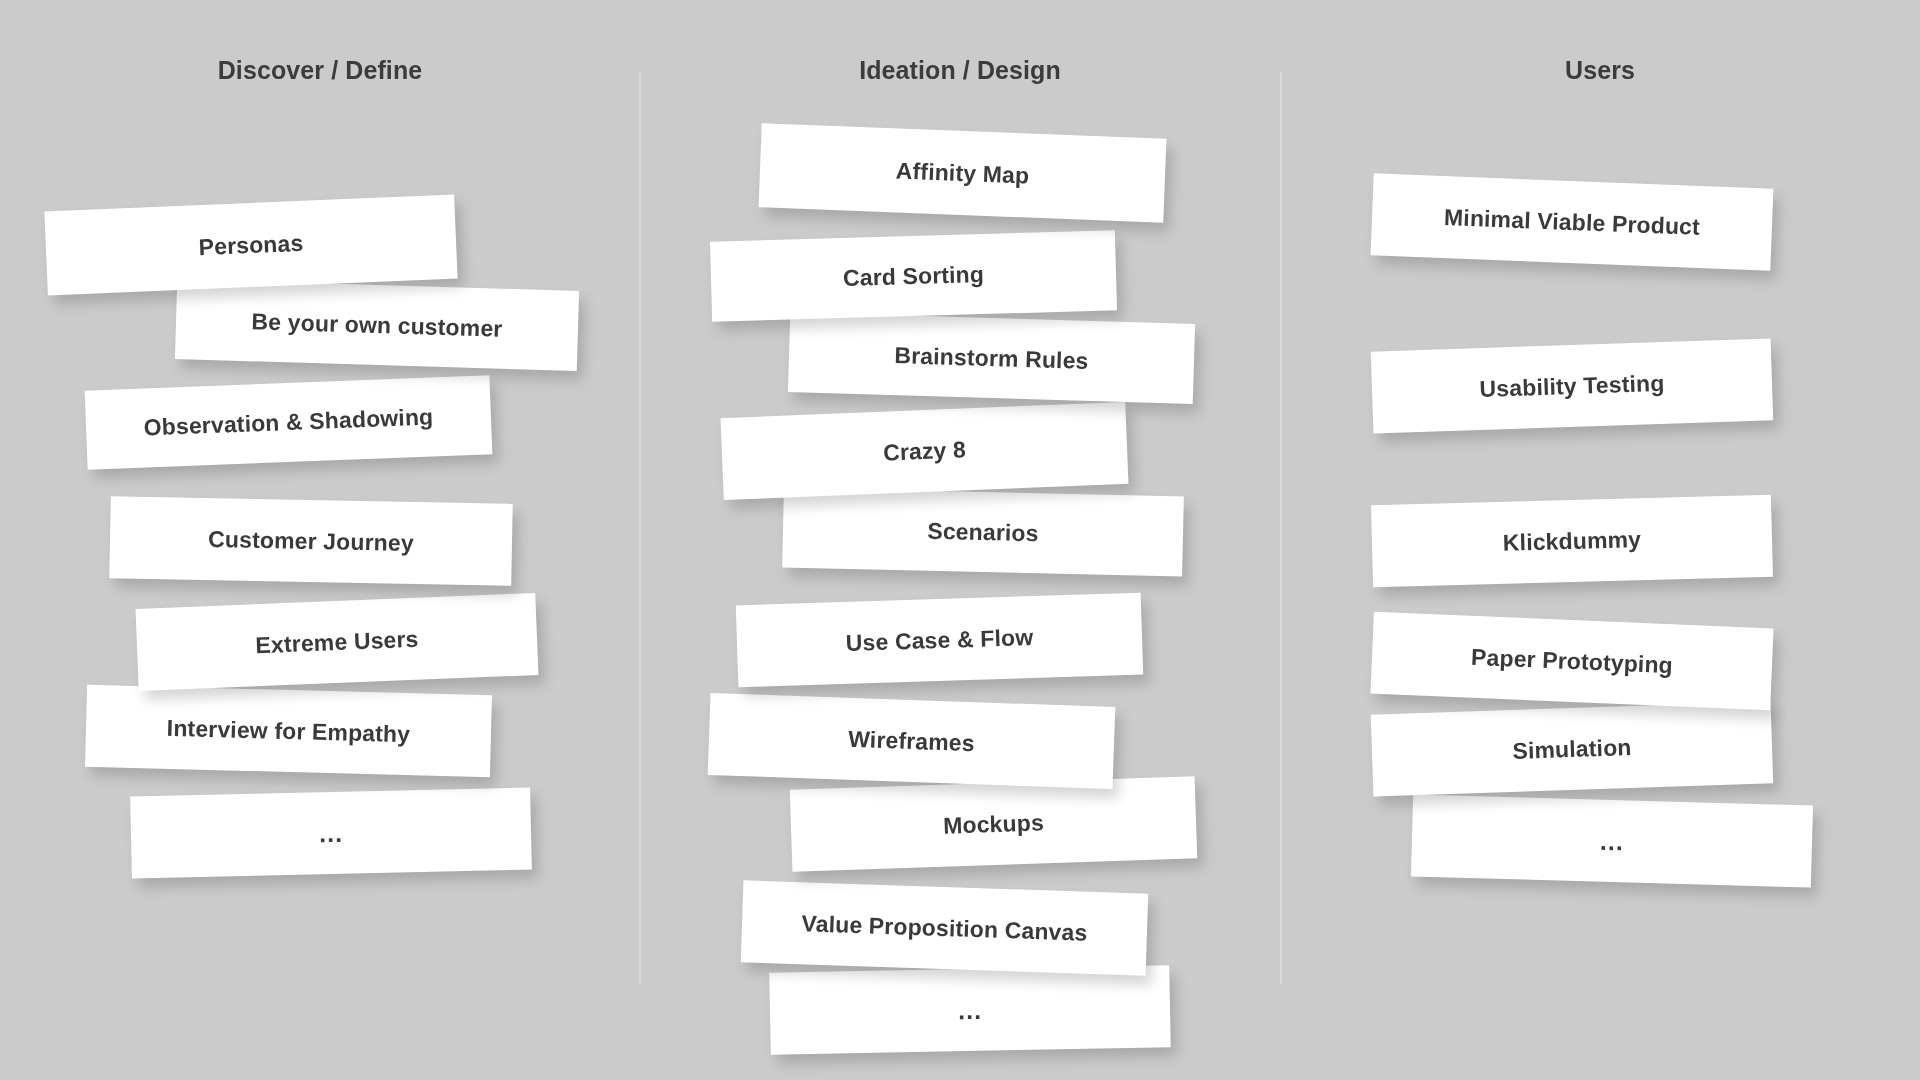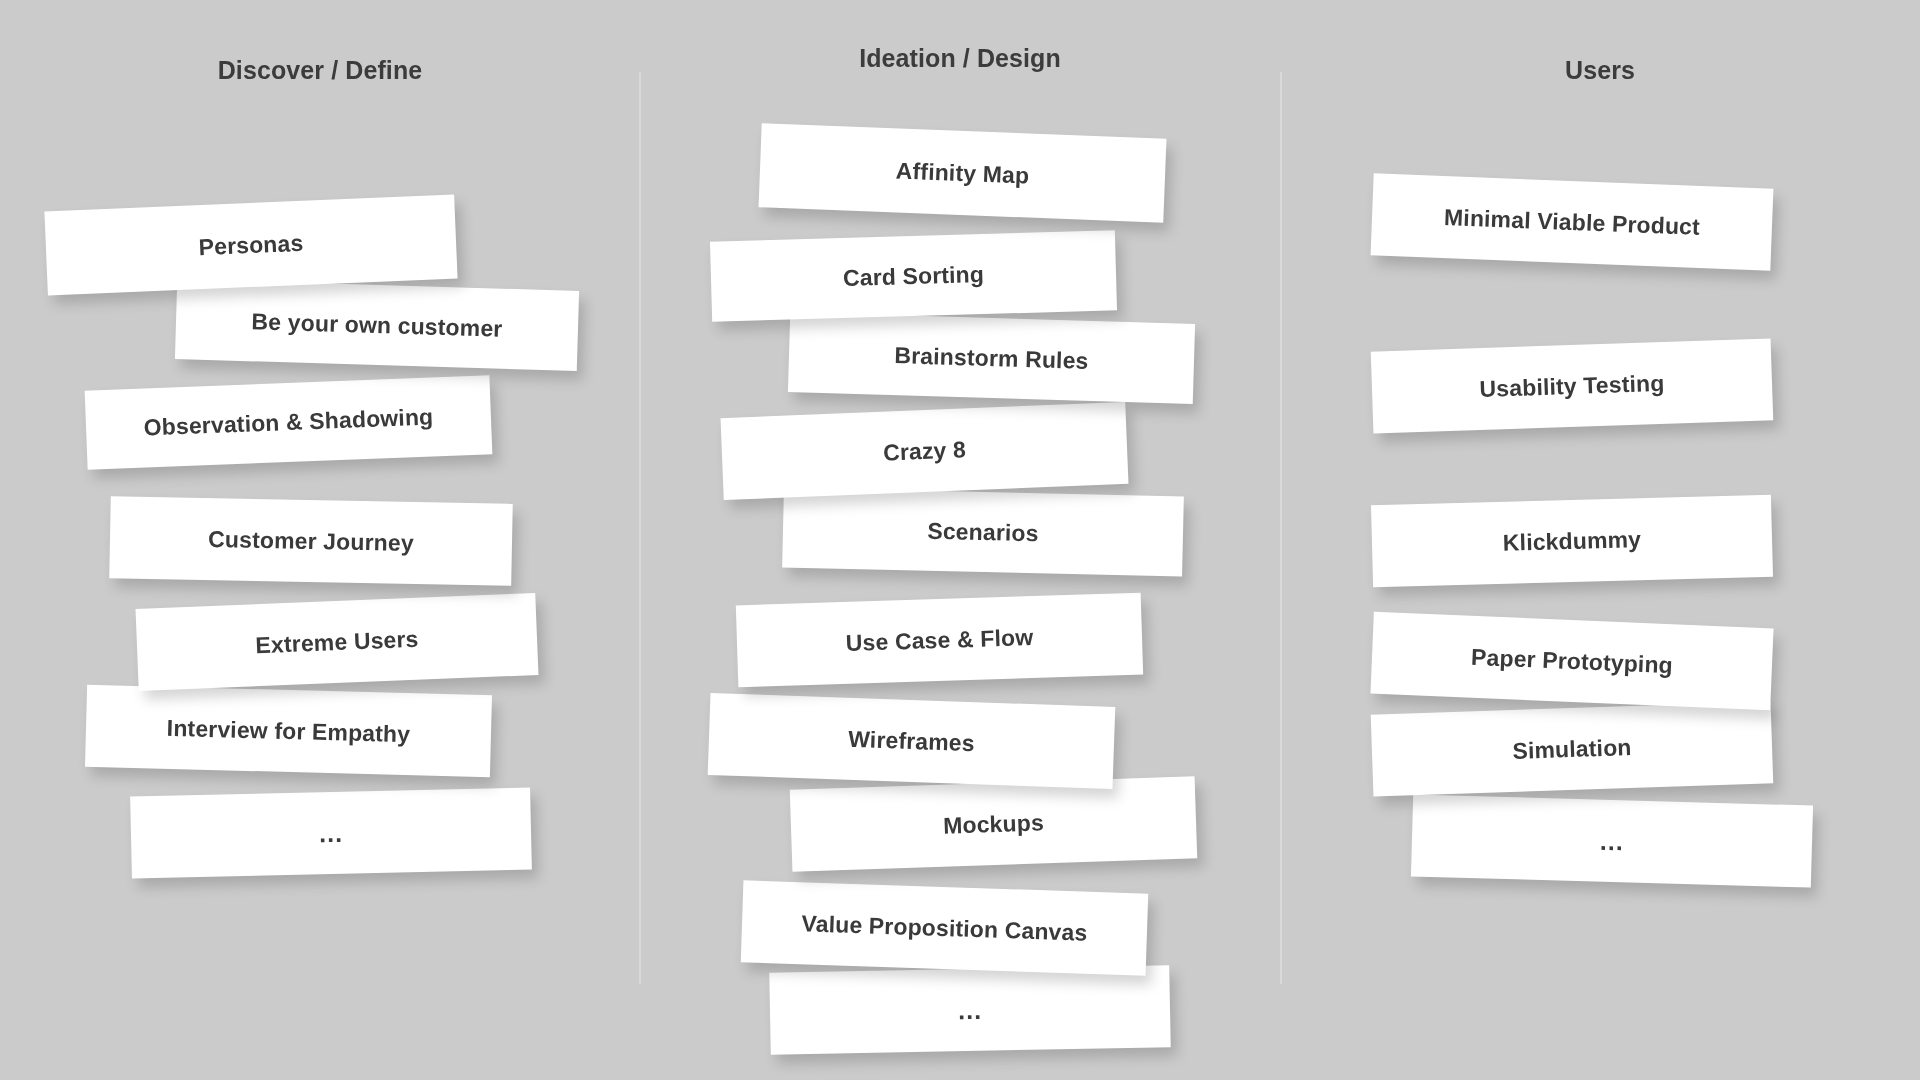--- a/index.html
+++ b/index.html
@@ -70,21 +70,21 @@
 </style>
 </head>
 <body>
 
 <div id="board">
 
   <div class="divider d1"></div>
   <div class="divider d2"></div>
 
   <div class="col-head" style="left:320px; top:56px;">Discover / Define</div>
-  <div class="col-head" style="left:960px; top:44px;">Ideation / Design</div>
+  <div class="col-head" style="left:960px; top:56px;">Ideation / Design</div>
   <div class="col-head" style="left:1600px; top:56px;">Users</div>
 
   <div class="card" style="left: 46px; top: 203px; width: 410px; height: 84px; z-index: 7; transform: rotate(-2.4deg);">
     <span class="label">Personas</span>
   </div>
   <div class="card" style="left: 176px; top: 285px; width: 402px; height: 80px; z-index: 6; transform: rotate(1.7deg);">
     <span class="label">Be your own customer</span>
   </div>
   <div class="card" style="left: 86px; top: 383px; width: 405px; height: 79px; z-index: 5; transform: rotate(-2.2deg);">
     <span class="label">Observation &amp; Shadowing</span>

